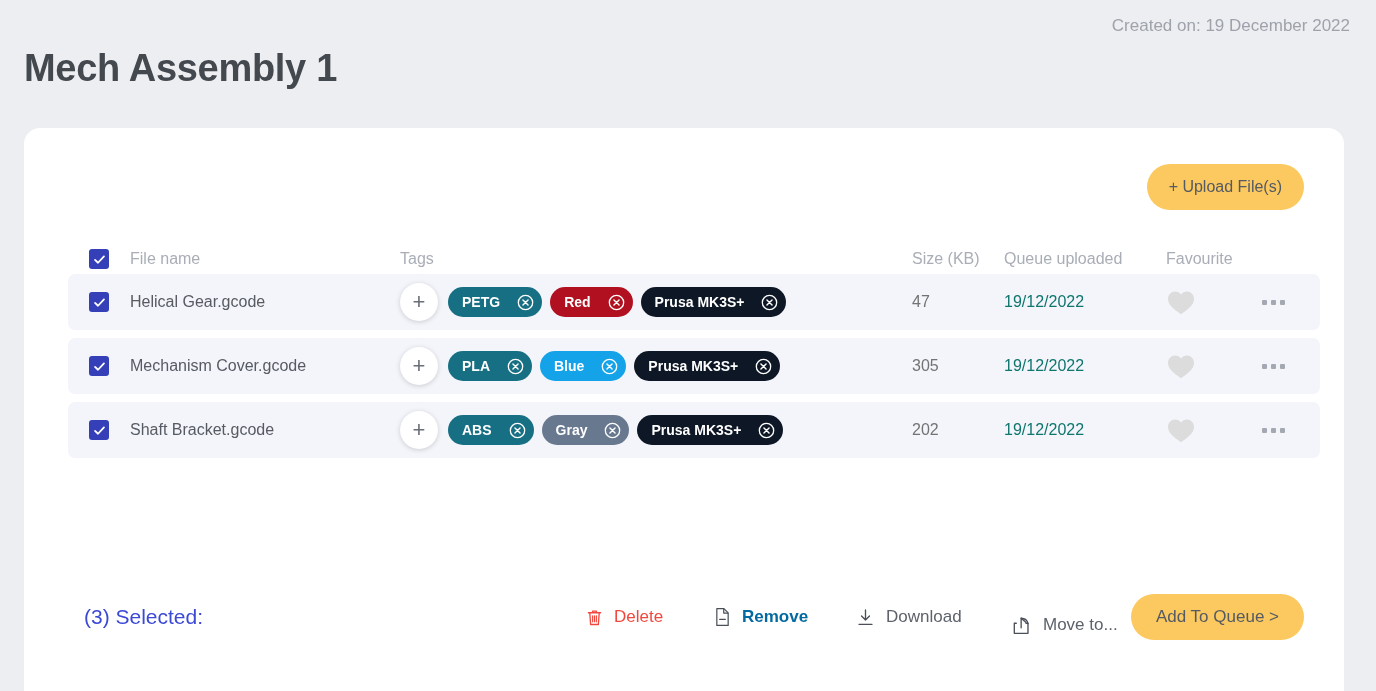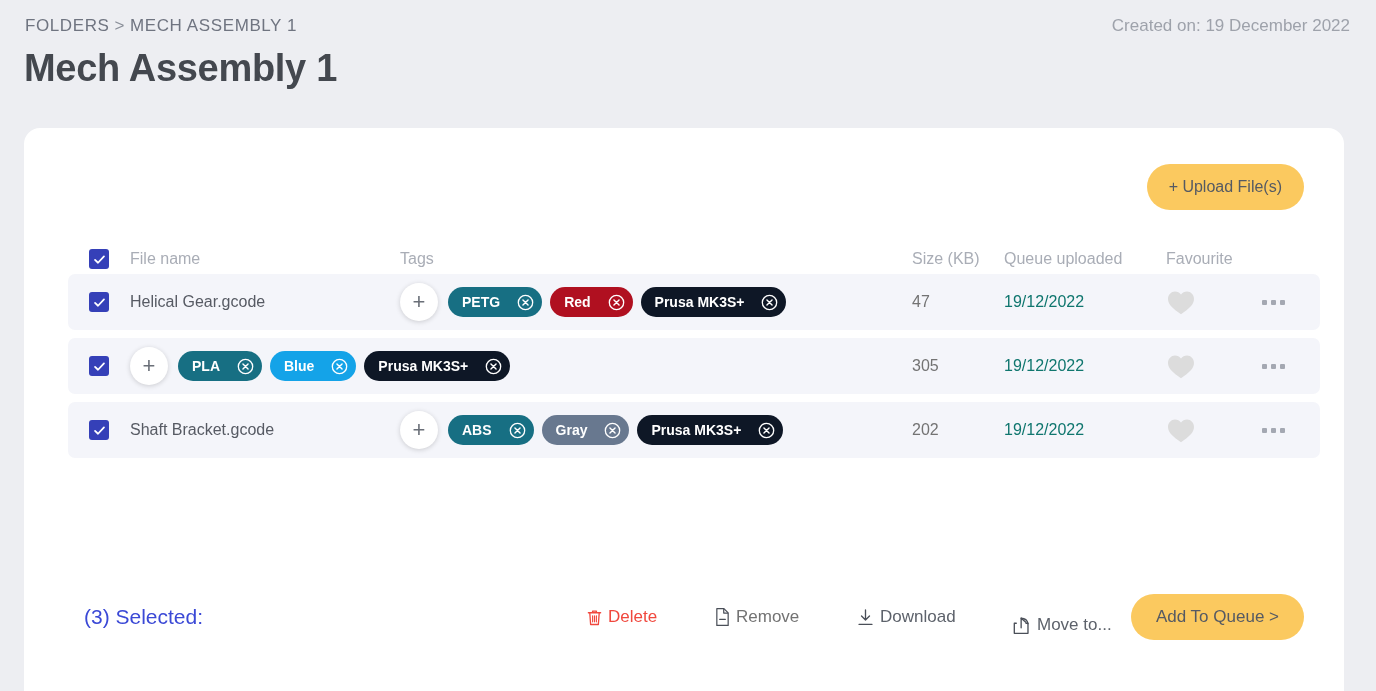--- a/index.html
+++ b/index.html
@@ -106,45 +106,42 @@
   .actions {
     position: absolute; left: 0; top: 454px;
     width: 1320px; height: 70px;
     display: flex; align-items: center;
   }
   .selected-label {
     position: absolute; left: 60px;
     font-size: 21px; color: #3b49d6; white-space: nowrap;
   }
   .act {
-    position: absolute; display: flex; align-items: center; gap: 5px;
+    position: absolute; display: flex; align-items: center; gap: 11px;
     background: none; border: none; cursor: pointer;
     font-family: "Liberation Sans", sans-serif; font-size: 17px;
   }
   .act-delete   { left: 562px; color: #f0483e; }
-  .act-remove   { left: 690px; color: #737373; }
+  .act-remove   { left: 690px; color: #0369a1; font-weight: bold; }
   .act-download { left: 832px; color: #5d626b; }
   .act-move     { left: 988px; color: #5d626b; margin-top: 16px; }
   .queue-btn {
     position: absolute; right: 40px;
     height: 46px; padding: 0 25px;
     background: #fbc95f; color: #555a63; border: none;
     border-radius: 23px; font-size: 17px; cursor: pointer;
     font-family: "Liberation Sans", sans-serif;
     display: flex; align-items: center; justify-content: center;
   }
 </style>
 </head>
 <body>
 
 <div class="page">
 
-  <div class="breadcrumb">
-    <span>FOLDERS</span><span class="sep">&gt;</span><span>MECH ASSEMBLY 1</span>
-  </div>
 
   <div class="page-title">Mech Assembly 1</div>
   <div class="created-on">Created on: 19 December 2022</div>
 
   <div class="card">
 
     <button class="upload-btn">+ Upload File(s)</button>
 
     <div class="table">
 
@@ -216,20 +213,21 @@
     </div>
           </div>
           <div class="row data">
     <div class="c-check">
       <div class="cbox">
         <svg width="13" height="13" viewBox="0 0 16 16">
           <path d="M2.5 8.4L6.2 12 13.5 4.2" stroke="#ffffff" stroke-width="2.2" fill="none" stroke-linecap="round" stroke-linejoin="round"></path>
         </svg>
       </div>
     </div>
+    <div class="c-name">Mechanism Cover.gcode</div>
     <div class="c-tags">
       <button class="add-tag">+</button>
 
     <span class="tag" style="background:#176f83">
       <span>PLA</span>
       <svg class="x" width="17" height="17" viewBox="0 0 18 18">
         <circle cx="9" cy="9" r="7.6" stroke="#ffffff" stroke-width="1.4" fill="none"></circle>
         <path d="M6.3 6.3l5.4 5.4M11.7 6.3l-5.4 5.4" stroke="#ffffff" stroke-width="1.5" stroke-linecap="round"></path>
       </svg>
     </span>

